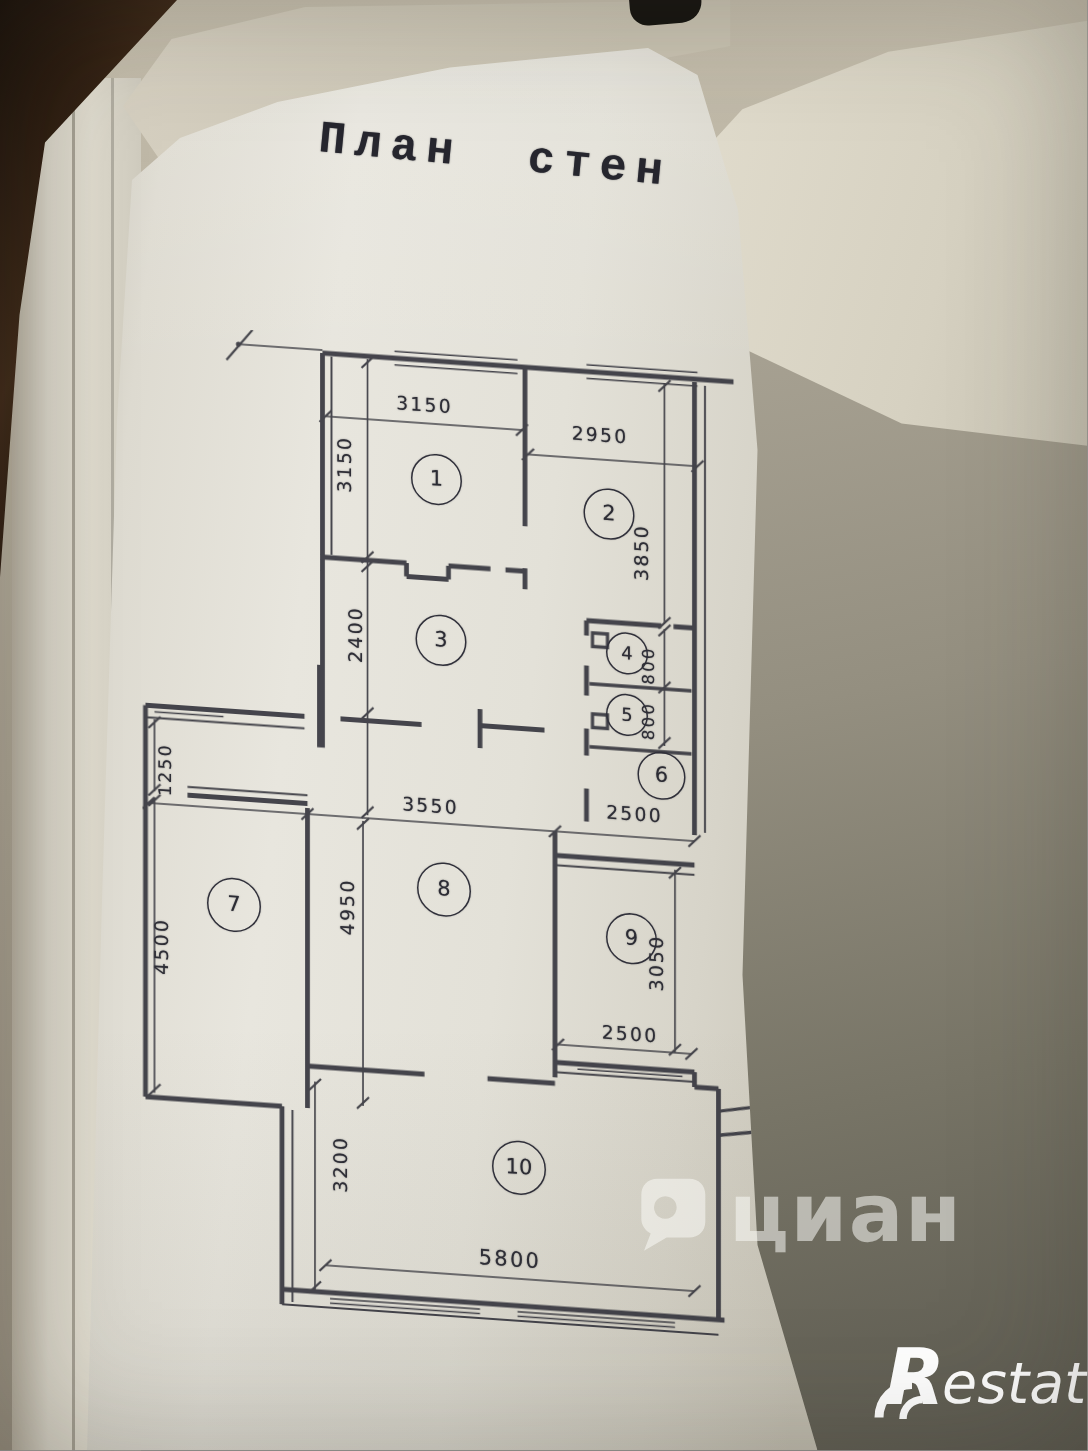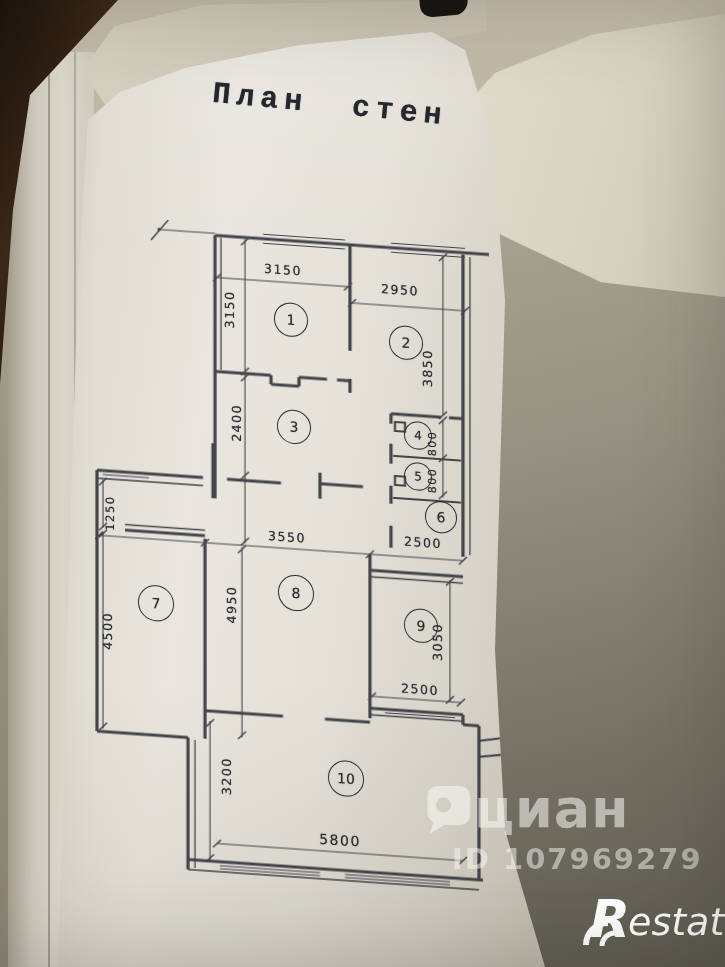--- a/index.html
+++ b/index.html
@@ -47,21 +47,21 @@
   .plan svg{position:absolute;left:0;top:0;filter:blur(.3px);}
   .dim{position:absolute;width:60px;height:14px;margin-left:-30px;margin-top:-7px;
     text-align:center;line-height:14px;font-size:12.5px;color:#2e2e36;letter-spacing:1.5px;
     text-shadow:0 0 1px rgba(46,46,54,.65);white-space:nowrap;}
   .dim.v{transform:rotate(-90deg);}
   .room{position:absolute;border:1.7px solid #30303a;border-radius:50%;
     display:flex;align-items:center;justify-content:center;
     font-size:14px;color:#2c2c34;text-shadow:0 0 1px rgba(44,44,52,.6);
     box-shadow:0 0 1px rgba(44,44,52,.4);}
   
-  .wm{position:absolute;left:424px;top:782px;z-index:8;display:flex;align-items:center;gap:2px;}
+  .wm{position:absolute;left:424px;top:782px;z-index:8;display:flex;align-items:center;gap:14px;}
   .wm-text{font-size:54px;font-weight:700;line-height:1;color:rgba(250,250,246,.55);letter-spacing:1px;}
   .wm-id{position:absolute;left:452px;top:842px;z-index:8;font-size:29px;font-weight:700;
     color:rgba(250,250,246,.5);letter-spacing:2px;}
   
   .restate{position:absolute;left:548px;top:896px;z-index:9;color:#fff;display:flex;align-items:flex-end;}
   .restate .arcs{position:relative;top:4px;left:34px;}
   .r-cap{font-style:italic;font-weight:700;font-size:52px;line-height:.9;letter-spacing:-2px;}
   .r-rest{font-style:italic;font-size:38px;line-height:1.05;letter-spacing:0;}
   .vignette{position:absolute;inset:0;z-index:10;pointer-events:none;
     box-shadow:inset 0 0 90px rgba(55,50,40,.28);}
@@ -180,21 +180,20 @@
     </div>
   </div>
 
   <div class="wm">
     <svg width="48" height="52" viewBox="0 0 54 58">
       <path fill="rgba(250,250,246,.55)" fill-rule="evenodd" d="M16,3 h24 c7,0 12,5 12,12 v20 c0,7 -5,12 -12,12 h-17 l-17,10 5,-13 c-4,-2 -7,-6 -7,-11 v-18 c0,-7 5,-12 12,-12 z
            M22,16 a8.5,8.5 0 1 0 0.01,0 z"></path>
     </svg>
     <div class="wm-text">циан</div>
   </div>
-  <div class="wm-id">ID 107969279</div>
 
   <div class="restate">
     <svg class="arcs" width="42" height="30" viewBox="0 0 42 30">
       <path d="M4,28 A22,22 0 0 1 26,6" stroke="#fff" stroke-width="6" fill="none"></path>
       <path d="M20,29 A13,13 0 0 1 33,16" stroke="#fff" stroke-width="5" fill="none"></path>
     </svg>
     <span class="r-cap">R</span>
     <span class="r-rest">estate</span>
   </div>
 

